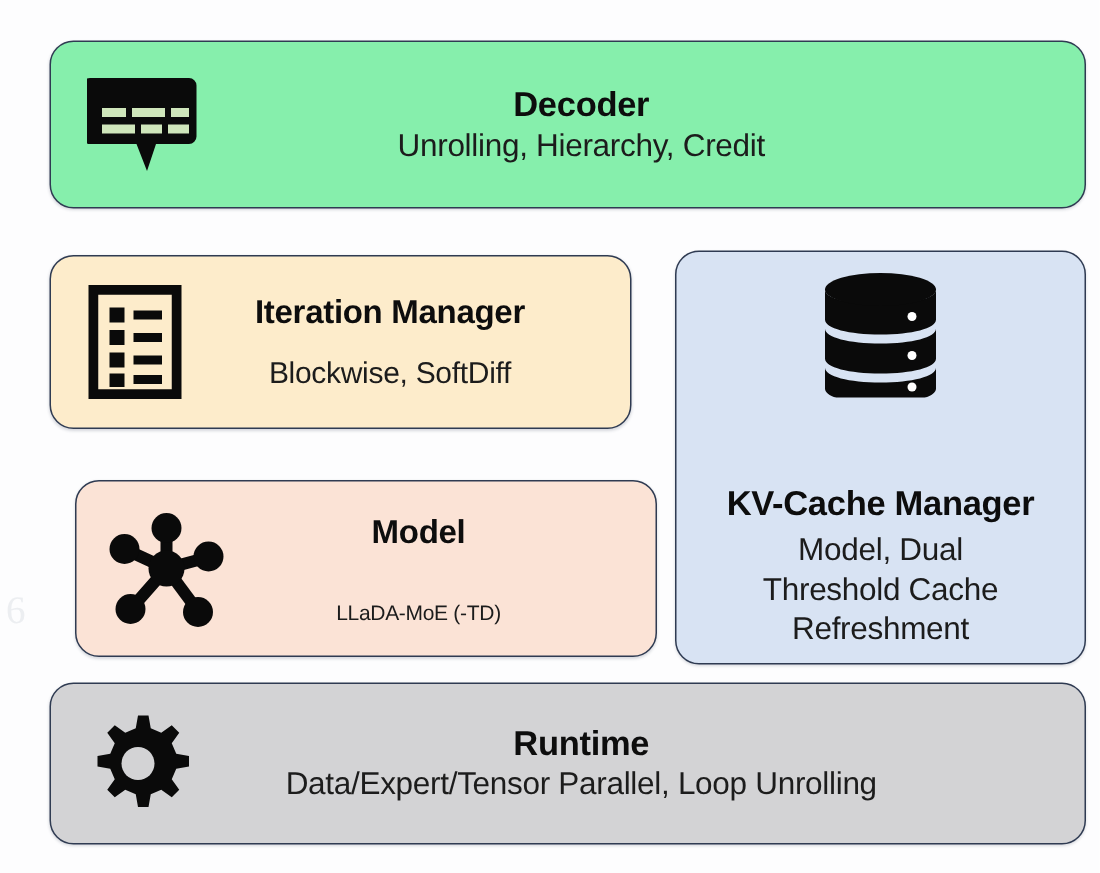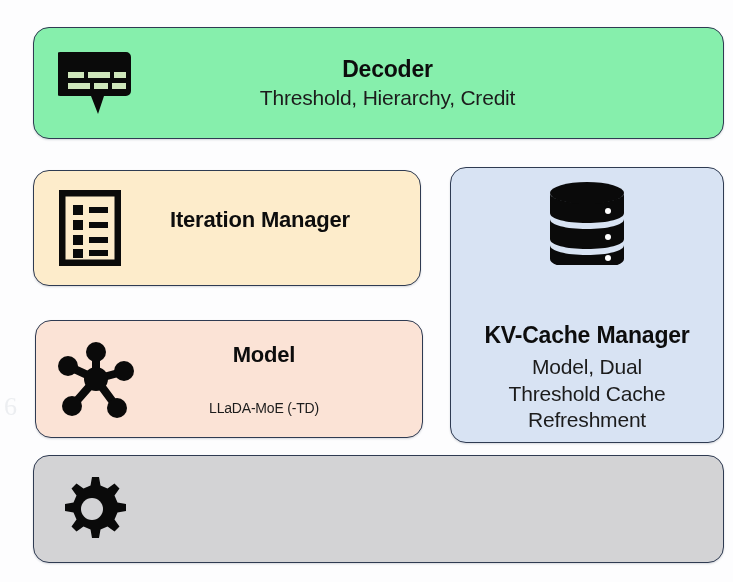--- a/index.html
+++ b/index.html
@@ -104,21 +104,21 @@
     left: 33px; top: 170px; width: 388px; height: 116px;
     background: #fdeccb;
     padding: 0 16px 0 20px;
   }
   #block-iteration .icon-wrap { width: 72px; height: 86px; }
   #block-iteration .title { font-size: 22px; margin-bottom: 17px; }
   #block-iteration .subtitle { font-size: 20px; }
   #block-iteration .text-wrap { padding-right: 10px; }
 
   #block-model {
-    left: 35px; top: 320px; width: 388px; height: 118px;
+    left: 50px; top: 320px; width: 388px; height: 118px;
     background: #fbe3d6;
     padding: 0 16px 0 16px;
   }
   #block-model .icon-wrap { width: 88px; height: 88px; }
   #block-model .title { font-size: 22px; margin-bottom: 2px; }
   #block-model .subtitle { font-size: 14px; margin-top: 32px; }
   #block-model .text-wrap { padding-right: 18px; }
 
   #block-kvcache {
     left: 450px; top: 167px; width: 274px; height: 276px;
@@ -156,41 +156,44 @@
         <rect x="30" y="26" width="22" height="6" fill="#cfe6bb"></rect>
         <rect x="56" y="26" width="12" height="6" fill="#cfe6bb"></rect>
         <rect x="10" y="37" width="22" height="6" fill="#cfe6bb"></rect>
         <rect x="36" y="37" width="14" height="6" fill="#cfe6bb"></rect>
         <rect x="54" y="37" width="14" height="6" fill="#cfe6bb"></rect>
       </svg>
     </div>
     <div class="text-wrap">
       <span class="title">Decoder</span>
       <span class="subtitle">
-        <span class="sub-line">Threshold, Hierarchy, Credit</span>
+        <span class="sub-line">Unrolling, Hierarchy, Credit</span>
       </span>
     </div>
   </div>
 
   <div class="block horiz" id="block-iteration">
     <div class="icon-wrap">
       <svg width="62" height="76" viewBox="0 0 62 76" aria-hidden="true">
         <rect x="3" y="3" width="56" height="70" fill="none" stroke="#0a0a0a" stroke-width="7"></rect>
         <rect x="14" y="15" width="10" height="10" fill="#0a0a0a"></rect>
         <rect x="30" y="17" width="19" height="6" fill="#0a0a0a"></rect>
         <rect x="14" y="30" width="10" height="10" fill="#0a0a0a"></rect>
         <rect x="30" y="32" width="19" height="6" fill="#0a0a0a"></rect>
         <rect x="14" y="45" width="10" height="10" fill="#0a0a0a"></rect>
         <rect x="30" y="47" width="19" height="6" fill="#0a0a0a"></rect>
         <rect x="14" y="59" width="10" height="9" fill="#0a0a0a"></rect>
         <rect x="30" y="60" width="19" height="6" fill="#0a0a0a"></rect>
       </svg>
     </div>
     <div class="text-wrap">
       <span class="title">Iteration Manager</span>
+      <span class="subtitle">
+        <span class="sub-line">Blockwise, SoftDiff</span>
+      </span>
     </div>
   </div>
 
   <div class="block horiz" id="block-model">
     <div class="icon-wrap">
       <svg width="80" height="80" viewBox="0 0 80 80" aria-hidden="true">
         <g stroke="#0a0a0a" stroke-width="8" stroke-linecap="round">
           <line x1="40" y1="40" x2="40" y2="15"></line>
           <line x1="40" y1="40" x2="14" y2="28"></line>
           <line x1="40" y1="40" x2="66" y2="33"></line>
@@ -239,15 +242,21 @@
 
   <div class="block horiz" id="block-runtime">
     <div class="icon-wrap">
       <svg width="66" height="66" viewBox="0 0 66 66" aria-hidden="true">
         <g fill="#0a0a0a">
           <path d="M33 1 l7 0 l1.5 8.5 l7 3 l7 -5 l5 5 l-5 7 l3 7 l8.5 1.5 l0 7 l-8.5 1.5 l-3 7 l5 7 l-5 5 l-7 -5 l-7 3 l-1.5 8.5 l-7 0 l-1.5 -8.5 l-7 -3 l-7 5 l-5 -5 l5 -7 l-3 -7 l-8.5 -1.5 l0 -7 l8.5 -1.5 l3 -7 l-5 -7 l5 -5 l7 5 l7 -3 z" transform="translate(-3,0)"></path>
         </g>
         <circle cx="30" cy="33" r="11" fill="#d3d3d5"></circle>
       </svg>
     </div>
+    <div class="text-wrap">
+      <span class="title">Runtime</span>
+      <span class="subtitle">
+        <span class="sub-line">Data/Expert/Tensor Parallel, Loop Unrolling</span>
+      </span>
+    </div>
   </div>
 
 </div>
 
 </body></html>

